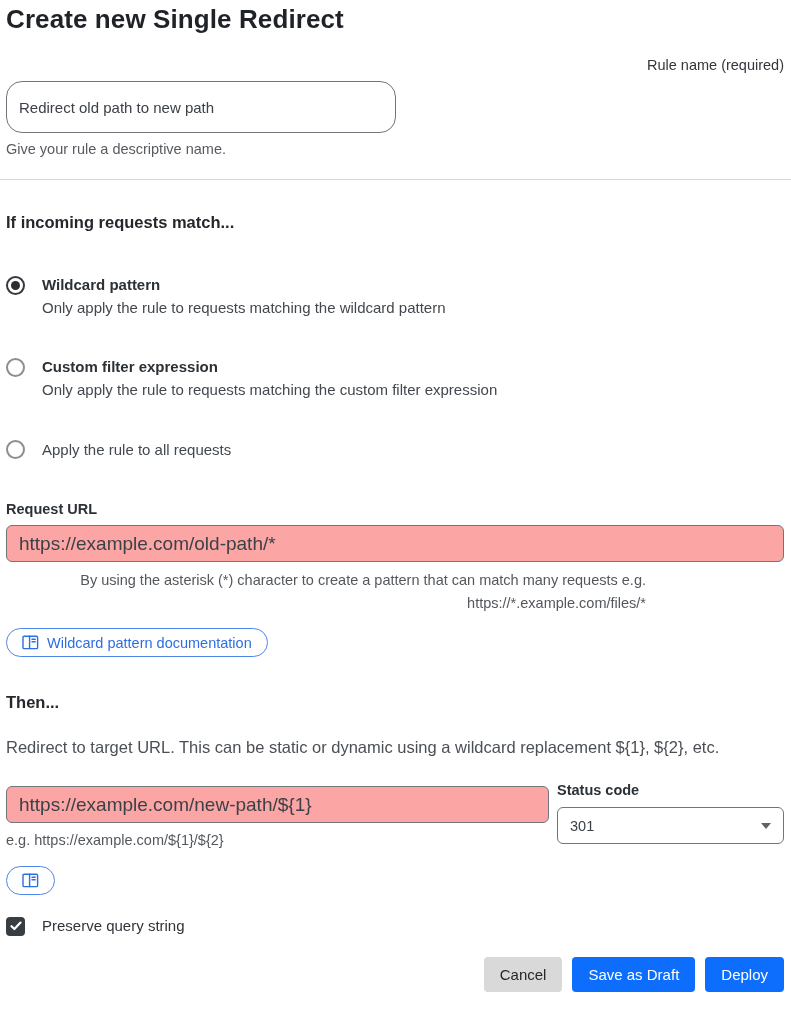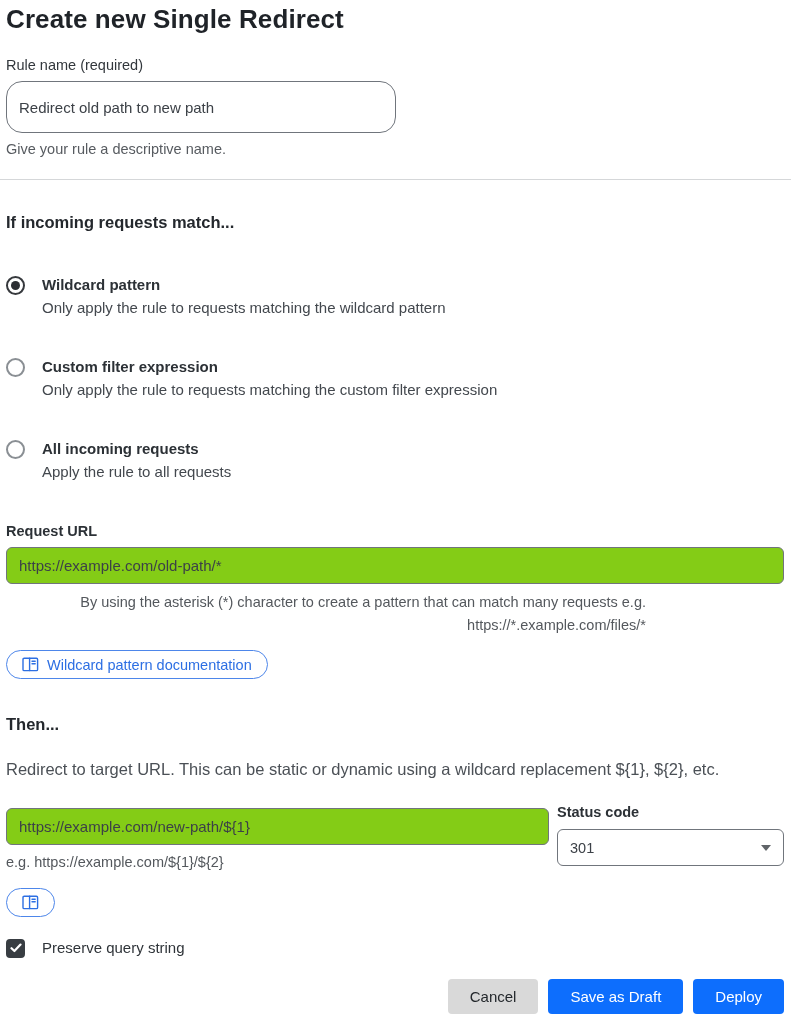--- a/index.html
+++ b/index.html
@@ -20,20 +20,21 @@
     color: #1f2328;
     letter-spacing: 0.1px;
   }
 
   .field-label {
     display: block;
     margin-top: 23px;
     font-size: 14.5px;
     line-height: 21px;
     color: #32373c;
+    text-align: right;
   }
 
   input.text-input {
     display: block;
     margin-top: 5px;
     height: 52px;
     width: 390px;
     border: 1px solid #70757c;
     border-radius: 16px;
     padding: 0 12px;
@@ -118,23 +119,23 @@
 
   input.wide-input {
     display: block;
     margin-top: 5px;
     width: 100%;
     height: 37px;
     border: 1px solid #70757c;
     border-radius: 6px;
     padding: 0 12px;
     font-family: inherit;
-    font-size: 15px;
+    font-size: 19px;
     color: #3c4147;
-    background: #84cc16;
+    background: #fca5a5;
     outline: none;
   }
 
   .wrap-helper {
     margin-top: 7px;
     font-size: 14.5px;
     line-height: 23px;
     color: #54585d;
     max-width: 640px;
     text-align: right;
@@ -239,21 +240,21 @@
   }
 
   .footer-actions {
     display: flex;
     justify-content: flex-end;
     gap: 10px;
     margin-top: 20px;
   }
   .btn {
     height: 35px;
-    padding: 0 22px;
+    padding: 0 16px;
     border: none;
     border-radius: 4px;
     font-family: inherit;
     font-size: 15px;
     cursor: pointer;
   }
   .btn-secondary {
     background: #d9d9d9;
     color: #24282c;
   }
@@ -289,21 +290,20 @@
   <span class="radio-circle"></span>
   <div>
     <div class="radio-label">Custom filter expression</div>
     <div class="radio-desc">Only apply the rule to requests matching the custom filter expression</div>
   </div>
 </div>
 
 <div class="radio-option">
   <span class="radio-circle"></span>
   <div>
-    <div class="radio-label">All incoming requests</div>
     <div class="radio-desc">Apply the rule to all requests</div>
   </div>
 </div>
 
 <label class="url-label">Request URL</label>
 <input class="wide-input" type="text" value="https://example.com/old-path/*" style="">
 <div class="wrap-helper">By using the asterisk (*) character to create a pattern that can match many requests e.g. https://*.example.com/files/*</div>
 
 <button class="pill-button">
   <svg width="17" height="15" viewBox="0 0 17 15" fill="none" stroke="currentColor" stroke-width="1.4" stroke-linecap="round">

